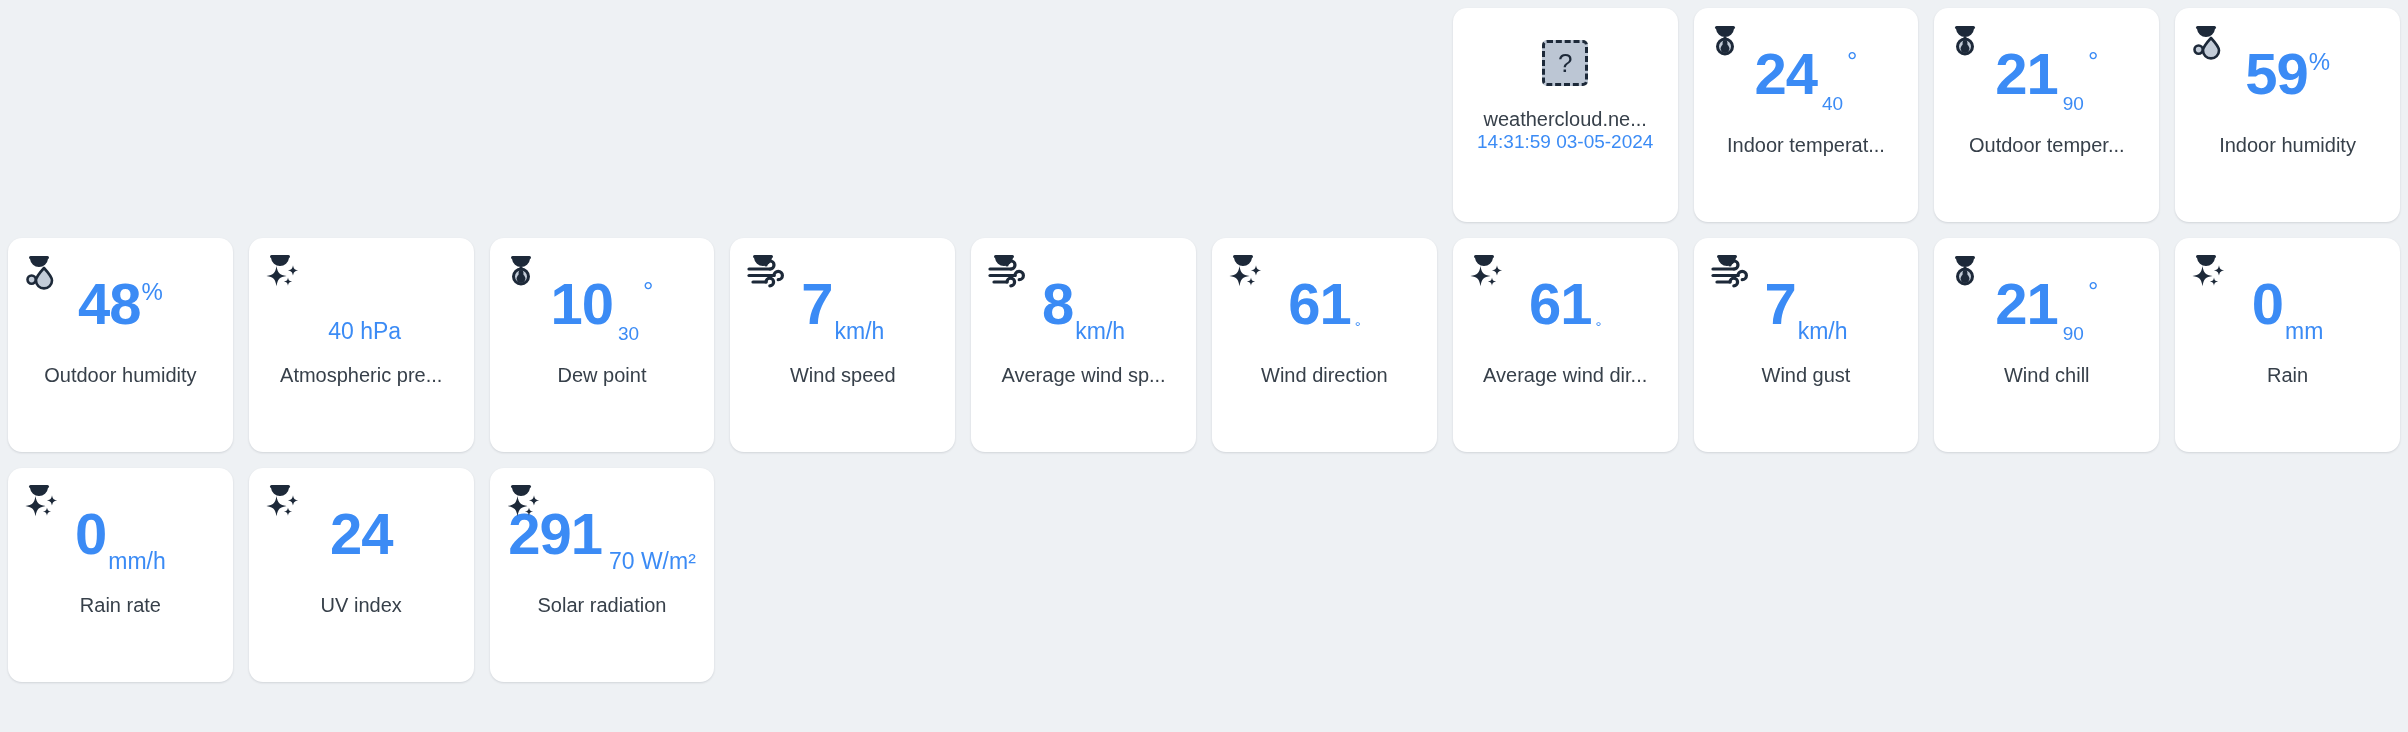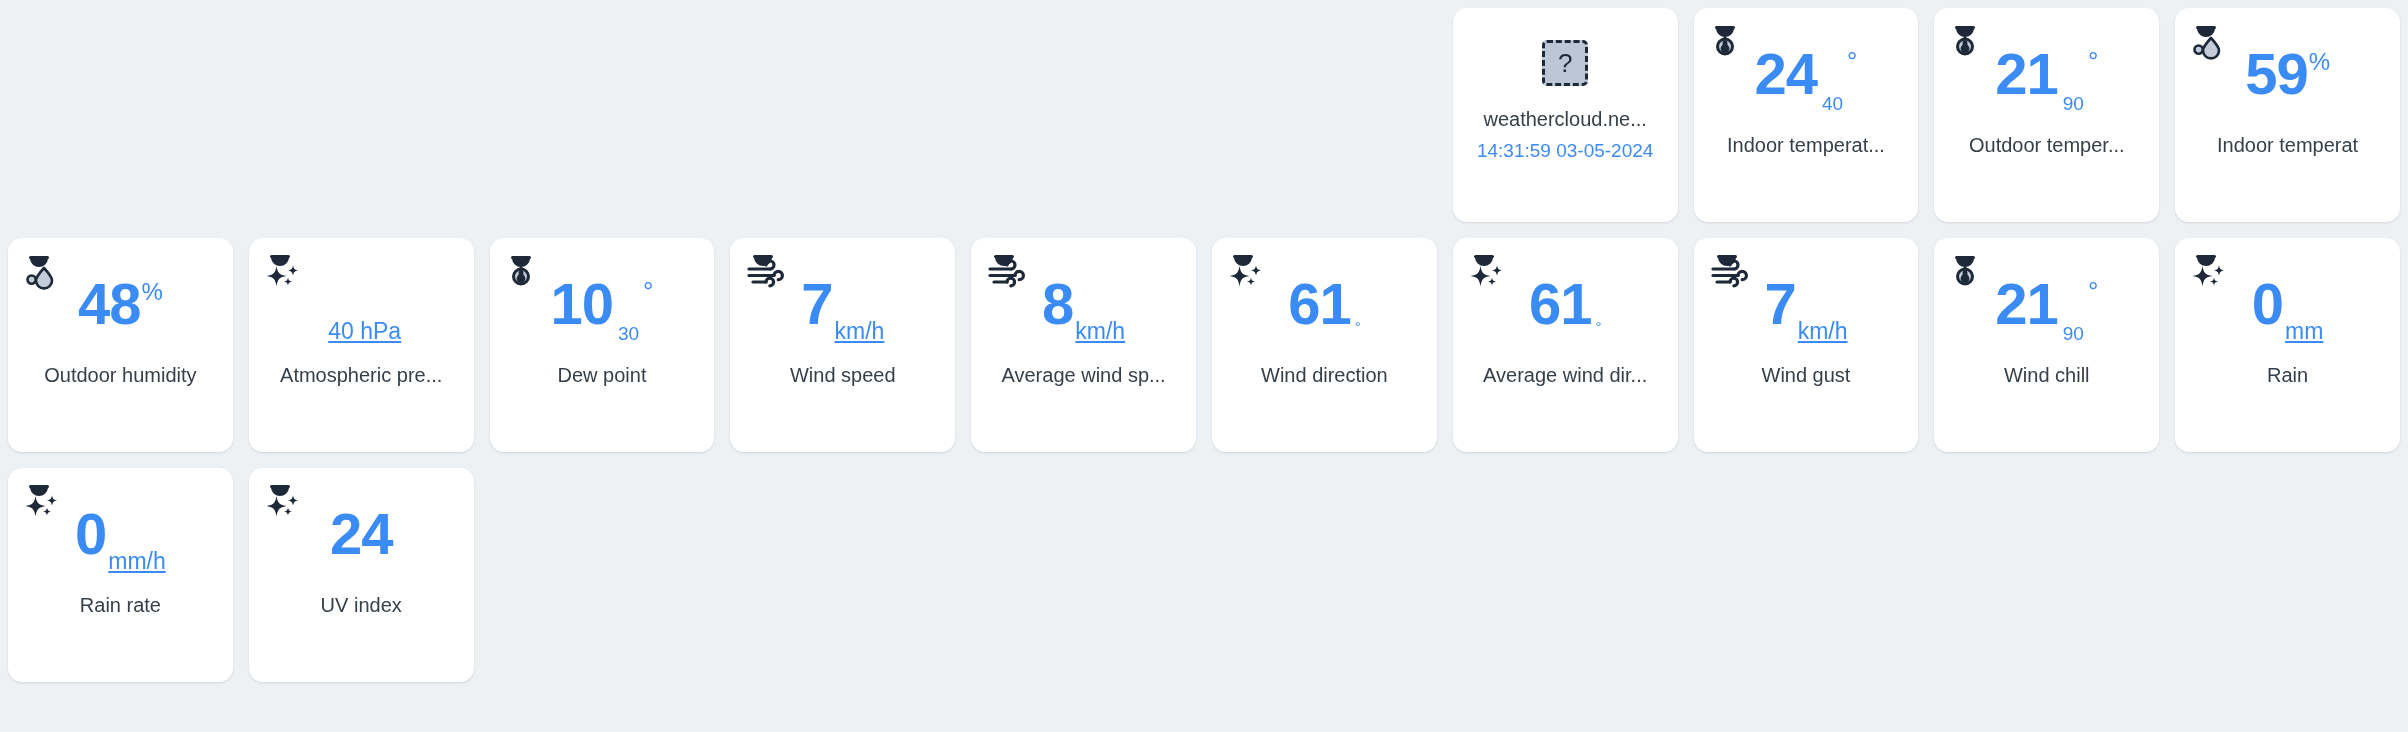--- a/index.html
+++ b/index.html
@@ -78,21 +78,20 @@
     padding-left: 5px;
     line-height: 1;
   }
   
   .suffix.unit {
     font-size: 23px;
     align-self: flex-end;
     padding-bottom: 7px;
     padding-left: 2px;
     line-height: 1;
-    text-decoration: underline;
   }
   .suffix.unit.spaced { padding-left: 7px; }
   
   .deg-top {
     font-size: 26px;
     line-height: 1;
     color: #3b8bf5;
     align-self: flex-start;
     padding-top: 2px;
     padding-left: 4px;
@@ -150,21 +149,20 @@
     margin-top: 22px;
     font-size: 20px;
     color: #37404a;
     max-width: 210px;
     white-space: nowrap;
     overflow: hidden;
     text-overflow: ellipsis;
     text-align: center;
   }
   .station-time {
-    margin-top: 9px;
     font-size: 19px;
     color: #3b8bf5;
     white-space: nowrap;
   }
 </style>
 </head>
 <body>
 
 <div class="board" id="board">
     <div class="slot empty"></div>
@@ -227,21 +225,21 @@
       <path d="M8 9 H26 A9 9 0 0 1 17 17 A9 9 0 0 1 8 9 Z" fill="#1d2939"></path>
       <rect x="7" y="6" width="20" height="3" rx="1.5" fill="#1d2939"></rect>
       <path d="M22 18 C27.5 24 30 27.5 30 30.4 A8 8 0 0 1 14 30.4 C14 27.5 16.5 24 22 18 Z" fill="#c3ccd8" stroke="#1d2939" stroke-width="2.6" stroke-linejoin="round"></path>
       <circle cx="9.6" cy="29.6" r="4.1" fill="#c3ccd8" stroke="#1d2939" stroke-width="2.6"></circle>
     </svg>
         </span>
       <div class="valrow">
         <span class="value">59</span>
         <span class="pct">%</span>
       </div>
-      <div class="label">Indoor temperat</div>
+      <div class="label">Indoor humidity</div>
     </div>
   </div>
   <div class="slot">
     <div class="card">
       <span class="icon">
     <svg viewBox="0 0 42 42">
       <path d="M8 9 H26 A9 9 0 0 1 17 17 A9 9 0 0 1 8 9 Z" fill="#1d2939"></path>
       <rect x="7" y="6" width="20" height="3" rx="1.5" fill="#1d2939"></rect>
       <path d="M22 18 C27.5 24 30 27.5 30 30.4 A8 8 0 0 1 14 30.4 C14 27.5 16.5 24 22 18 Z" fill="#c3ccd8" stroke="#1d2939" stroke-width="2.6" stroke-linejoin="round"></path>
       <circle cx="9.6" cy="29.6" r="4.1" fill="#c3ccd8" stroke="#1d2939" stroke-width="2.6"></circle>
@@ -475,13 +473,34 @@
                C24.4 32.8 23.8 32.2 20.9 31.6 C23.8 31 24.4 30.4 25 27.5 Z" fill="#1d2939"></path>
     </svg>
         </span>
       <div class="valrow">
         <span class="value">24</span>
 
       </div>
       <div class="label">UV index</div>
     </div>
   </div>
+  <div class="slot">
+    <div class="card">
+      <span class="icon">
+    <svg viewBox="0 0 42 42">
+      <path d="M8 8 H26 A9 9 0 0 1 17 16 A9 9 0 0 1 8 8 Z" fill="#1d2939"></path>
+      <rect x="7" y="5" width="20" height="3" rx="1.5" fill="#1d2939"></rect>
+      <path d="M13.5 16 C14.8 23.2 16.4 24.8 23.6 26.1 C16.4 27.4 14.8 29 13.5 36.2
+               C12.2 29 10.6 27.4 3.4 26.1 C10.6 24.8 12.2 23.2 13.5 16 Z" fill="#1d2939"></path>
+      <path d="M30 15.2 C30.7 18.9 31.5 19.7 35.2 20.4 C31.5 21.1 30.7 21.9 30 25.6
+               C29.3 21.9 28.5 21.1 24.8 20.4 C28.5 19.7 29.3 18.9 30 15.2 Z" fill="#1d2939"></path>
+      <path d="M25 27.5 C25.6 30.4 26.2 31 29.1 31.6 C26.2 32.2 25.6 32.8 25 35.7
+               C24.4 32.8 23.8 32.2 20.9 31.6 C23.8 31 24.4 30.4 25 27.5 Z" fill="#1d2939"></path>
+    </svg>
+        </span>
+      <div class="valrow">
+        <span class="value">291</span>
+        <span class="suffix unit spaced">70 W/m²</span>
+      </div>
+      <div class="label">Solar radiation</div>
+    </div>
+  </div>
   </div>
 
 </body></html>

